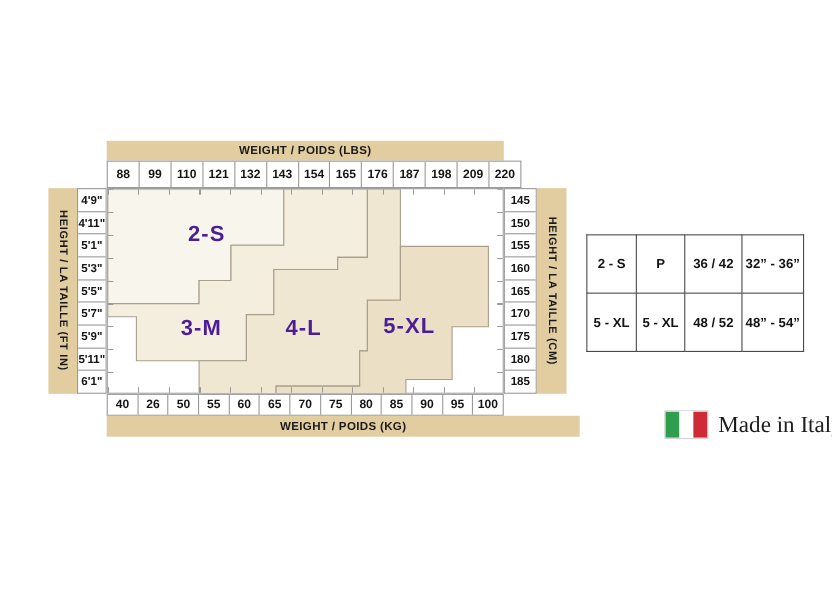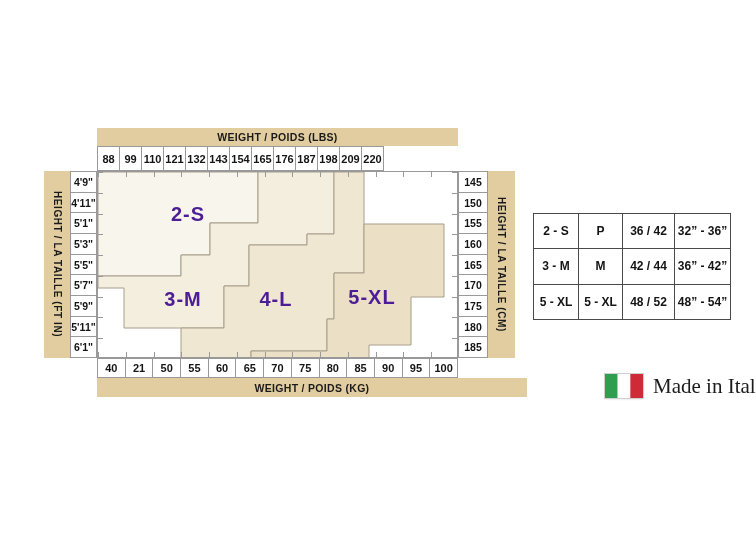--- a/index.html
+++ b/index.html
@@ -49,21 +49,21 @@
   .madein{font-family:"Liberation Serif",serif;font-size:21px;color:#1b1b1b;white-space:nowrap;}
   .flag{box-shadow:0 0 0 1px #d0d0d0,0 1px 2px rgba(0,0,0,.18);}
 </style>
 </head>
 <body>
 
 <div class="abs tanbar" style="left:97px;top:128px;width:361px;height:18px;">
   <span>WEIGHT / POIDS (LBS)</span>
 </div>
 
-<div class="abs hscale" style="left:97px;top:146px;width:287px;height:25px;">
+<div class="abs hscale" style="left:97px;top:146px;width:377px;height:25px;">
   <div class="cell">88</div>
   <div class="cell">99</div>
   <div class="cell">110</div>
   <div class="cell">121</div>
   <div class="cell">132</div>
   <div class="cell">143</div>
   <div class="cell">154</div>
   <div class="cell">165</div>
   <div class="cell">176</div>
   <div class="cell">187</div>
@@ -117,21 +117,21 @@
   <div class="cell">180</div>
   <div class="cell">185</div>
 </div>
 
 <div class="abs vband" style="left:488px;top:171px;width:27px;height:187px;">
   <span>HEIGHT / LA TAILLE (CM)</span>
 </div>
 
 <div class="abs hscale" style="left:97px;top:358px;width:361px;height:20px;">
   <div class="cell">40</div>
-  <div class="cell">21</div>
+  <div class="cell">26</div>
   <div class="cell">50</div>
   <div class="cell">55</div>
   <div class="cell">60</div>
   <div class="cell">65</div>
   <div class="cell">70</div>
   <div class="cell">75</div>
   <div class="cell">80</div>
   <div class="cell">85</div>
   <div class="cell">90</div>
   <div class="cell">95</div>
@@ -150,26 +150,20 @@
       <col style="width:56px">
     </colgroup>
   <tbody>
   <tr>
     <td>2 - S</td>
     <td>P</td>
     <td>36 / 42</td>
     <td>32” - 36”</td>
   </tr>
   <tr>
-    <td>3 - M</td>
-    <td>M</td>
-    <td>42 / 44</td>
-    <td>36” - 42”</td>
-  </tr>
-  <tr>
     <td>5 - XL</td>
     <td>5 - XL</td>
     <td>48 / 52</td>
     <td>48” - 54”</td>
   </tr>
 </tbody>
   </table>
 
 <svg class="abs flag" style="left:605px;top:374px;" width="38" height="24" viewBox="0 0 38 24">
   <rect x="0" y="0" width="12.67" height="24" fill="#2f9e4f"></rect>

